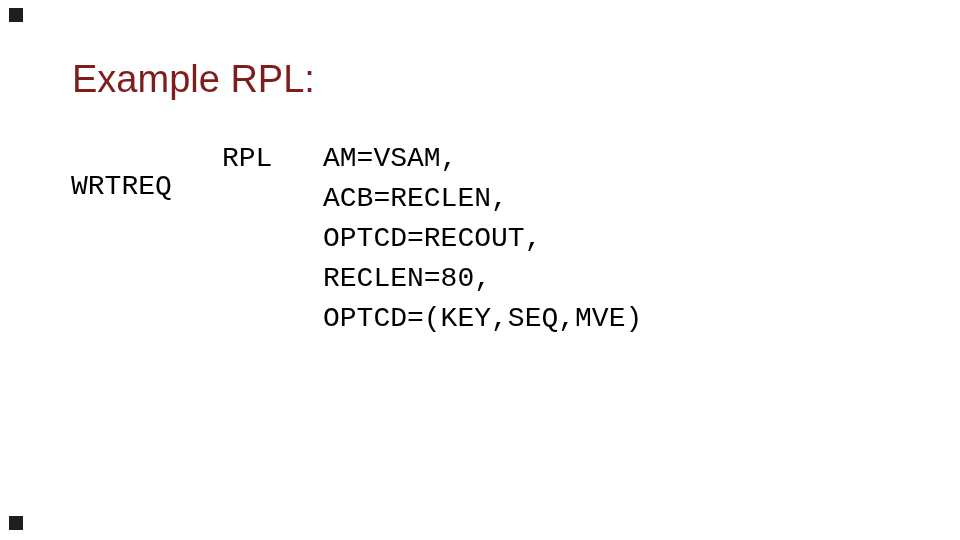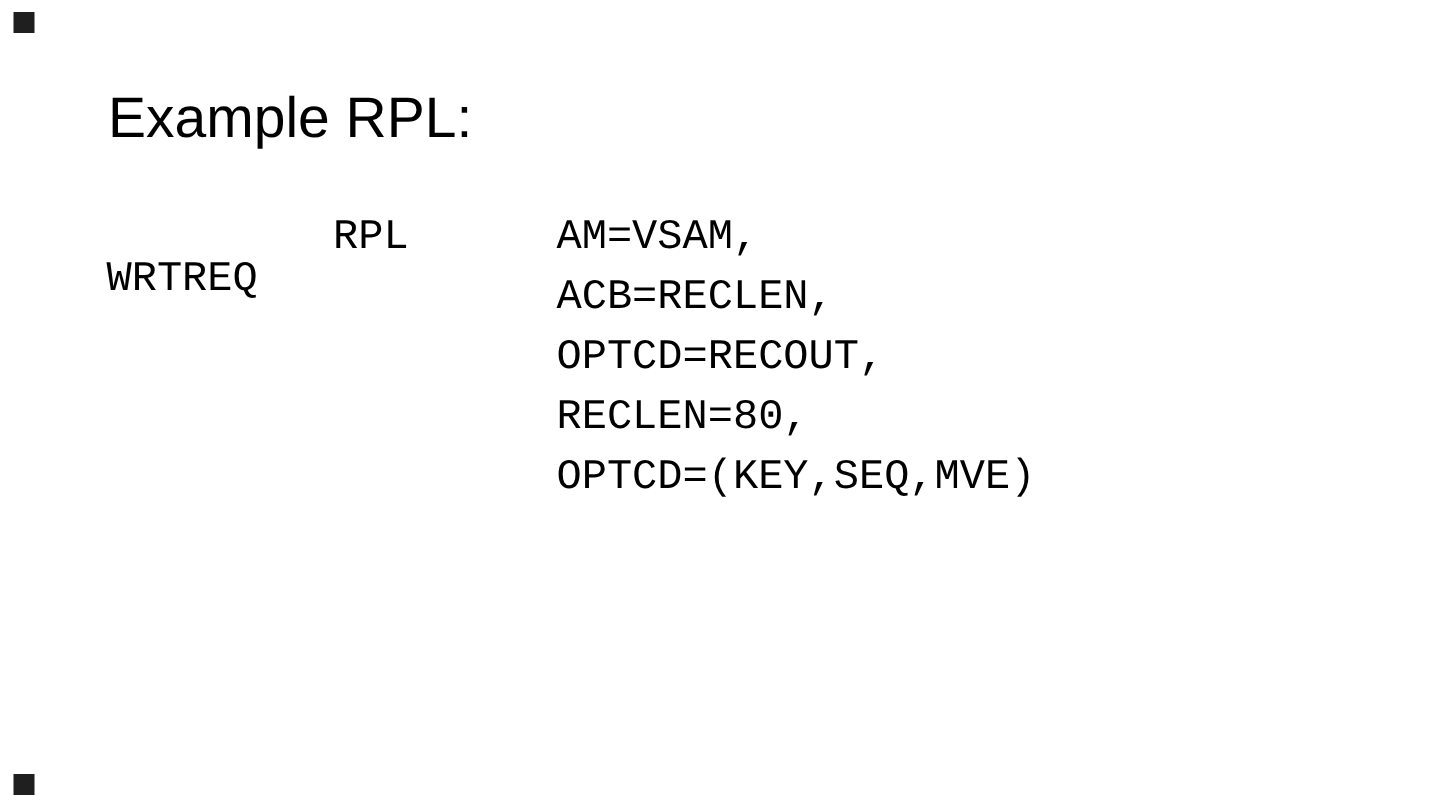--- a/index.html
+++ b/index.html
@@ -20,21 +20,21 @@
     background:#1f1f1f;
   }
   .corner-square.top{left:9px;top:8px;}
   .corner-square.bottom{left:9px;top:516px;}
   .slide-title{
     position:absolute;
     left:72px;top:58px;
     font-family:"Liberation Sans",sans-serif;
     font-size:38px;
     font-weight:400;
-    color:#000000;
+    color:#7f1d1d;
     white-space:nowrap;
     letter-spacing:0px;
   }
   .code-block{
     position:absolute;
     left:71px;top:139px;
     font-family:"Liberation Mono","DejaVu Sans Mono",monospace;
     font-size:28px;
     color:#000000;
   }
@@ -44,21 +44,21 @@
     white-space:nowrap;
   }
   .code-row span{
     position:absolute;
     top:0;
     line-height:40px;
     white-space:pre;
   }
   .col-label{left:0;margin-top:28px;}
   .col-op{left:151px;text-align:right;}
-  .col-operand{left:252px;margin-left:48px;}
+  .col-operand{left:252px;}
 </style>
 </head>
 <body>
 
 <div class="slide">
 
   <div class="corner-square top"></div>
   <div class="corner-square bottom"></div>
 
   <div class="slide-title">Example RPL:</div>

